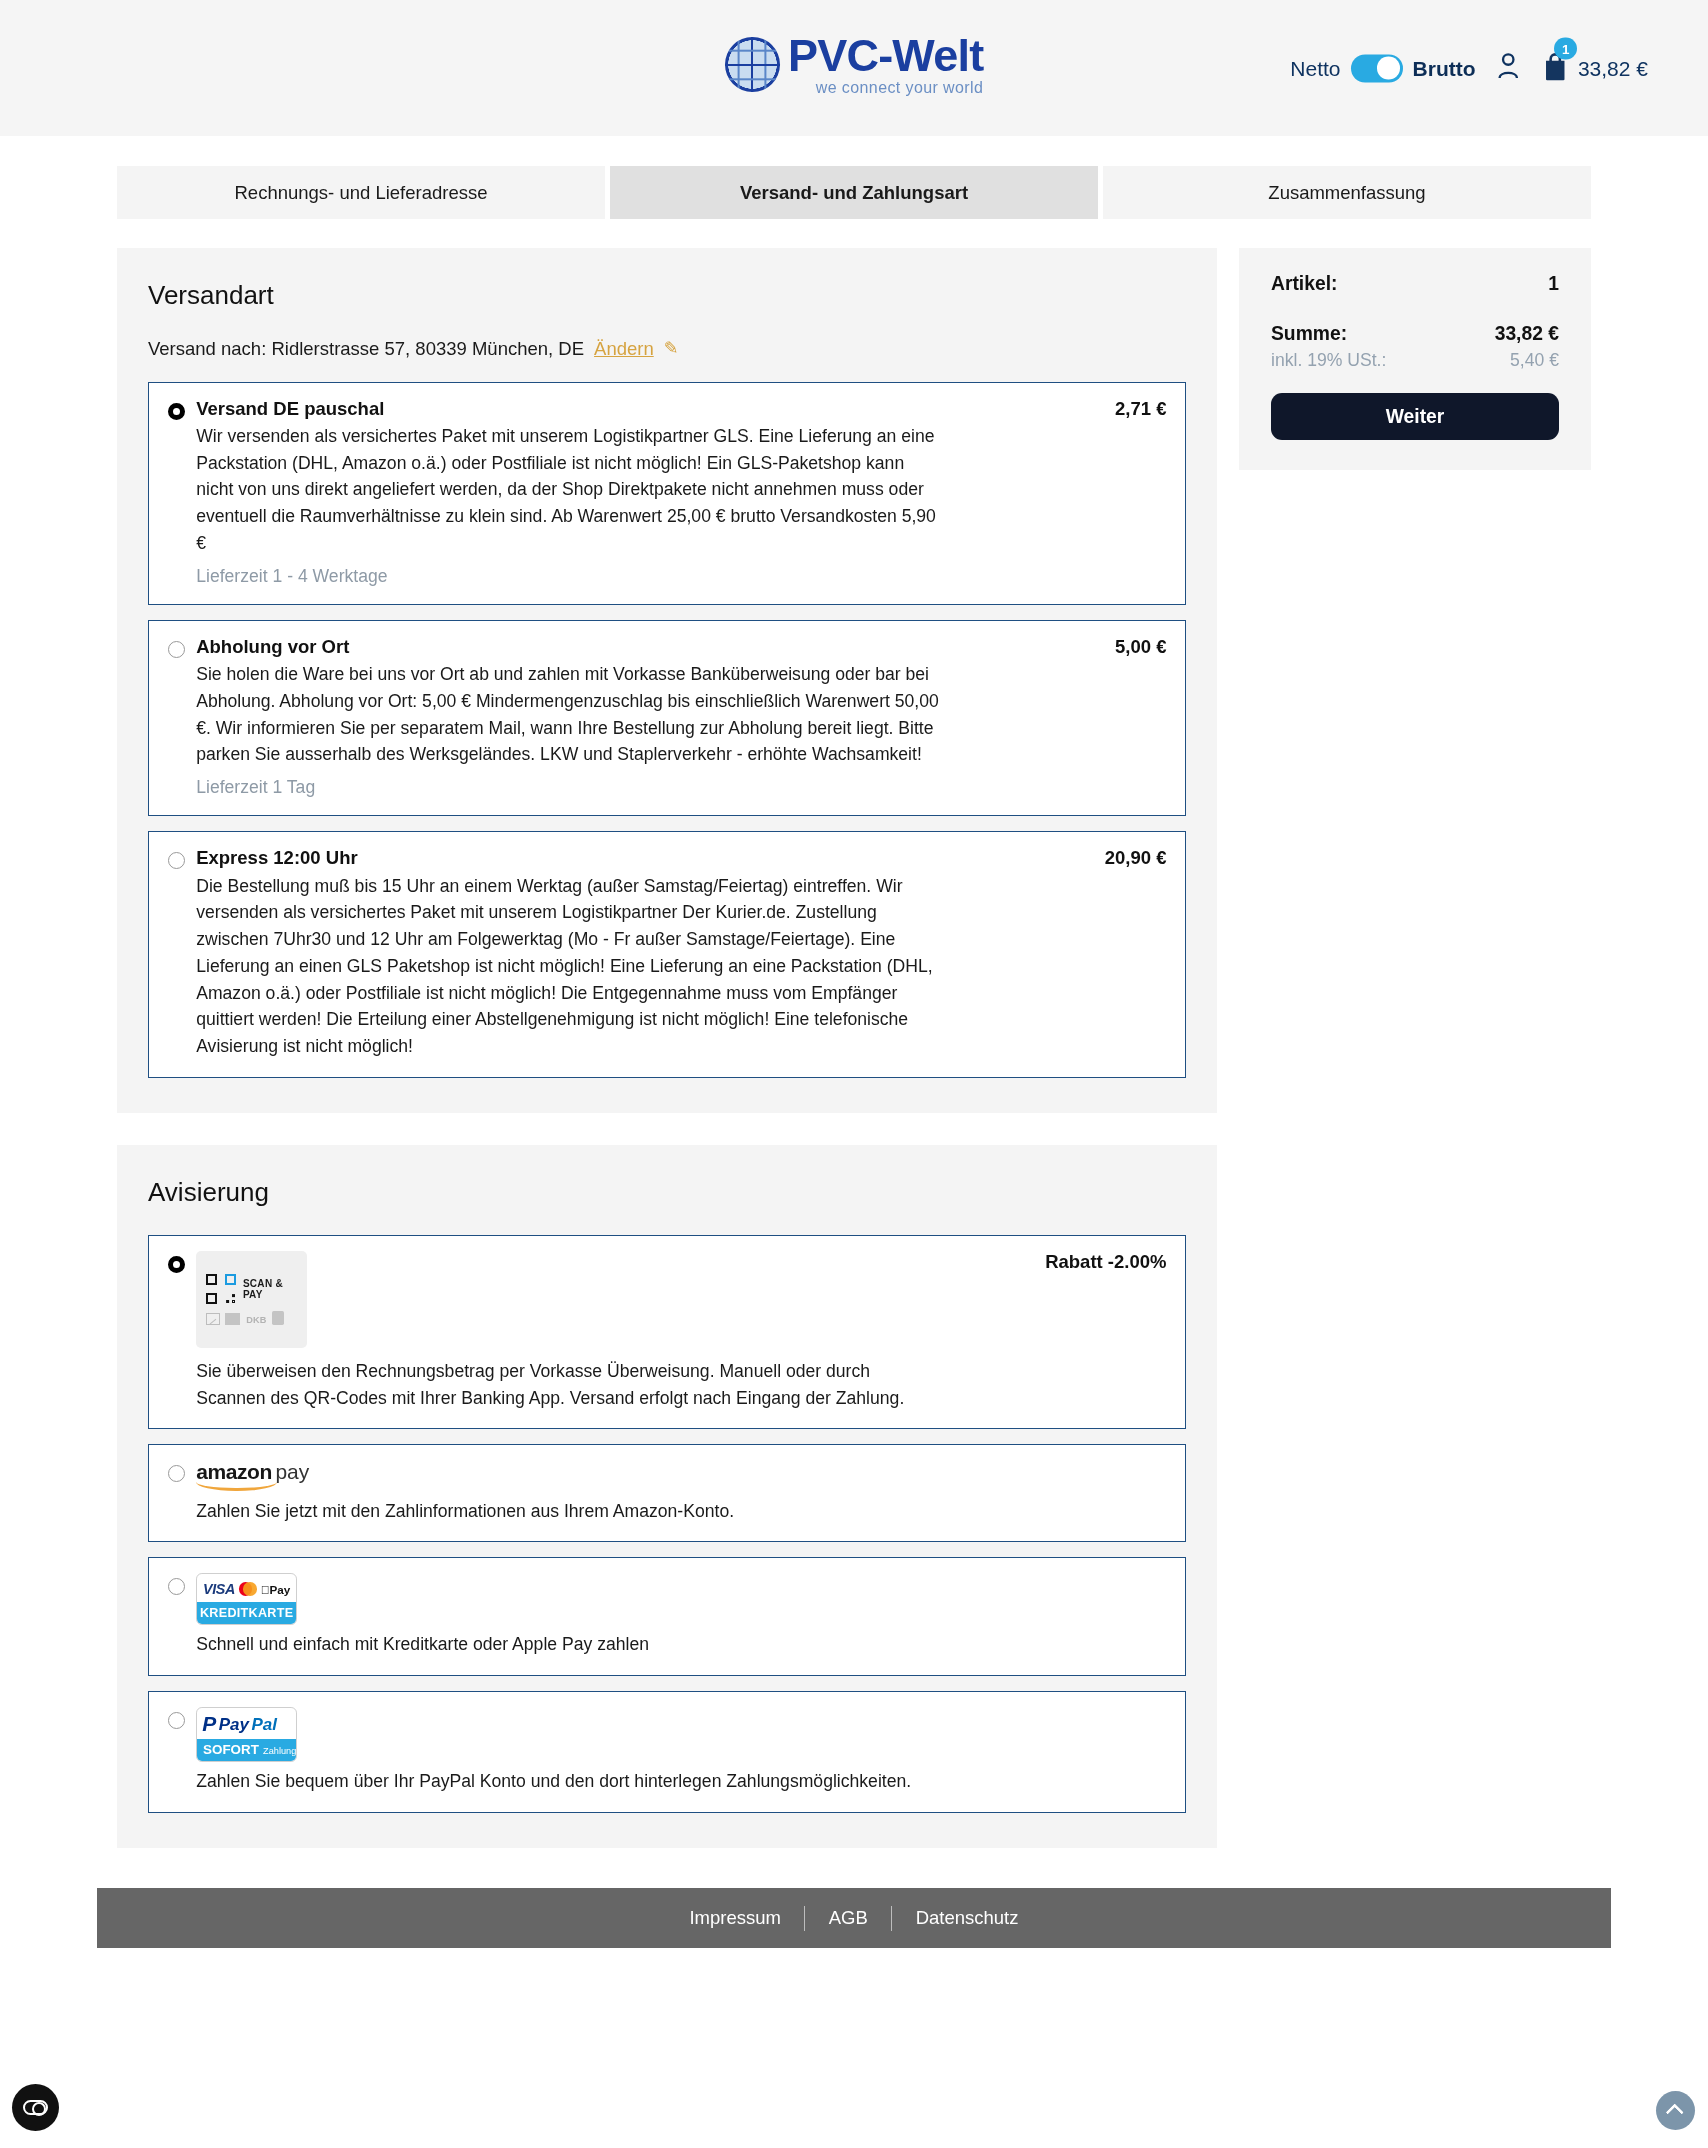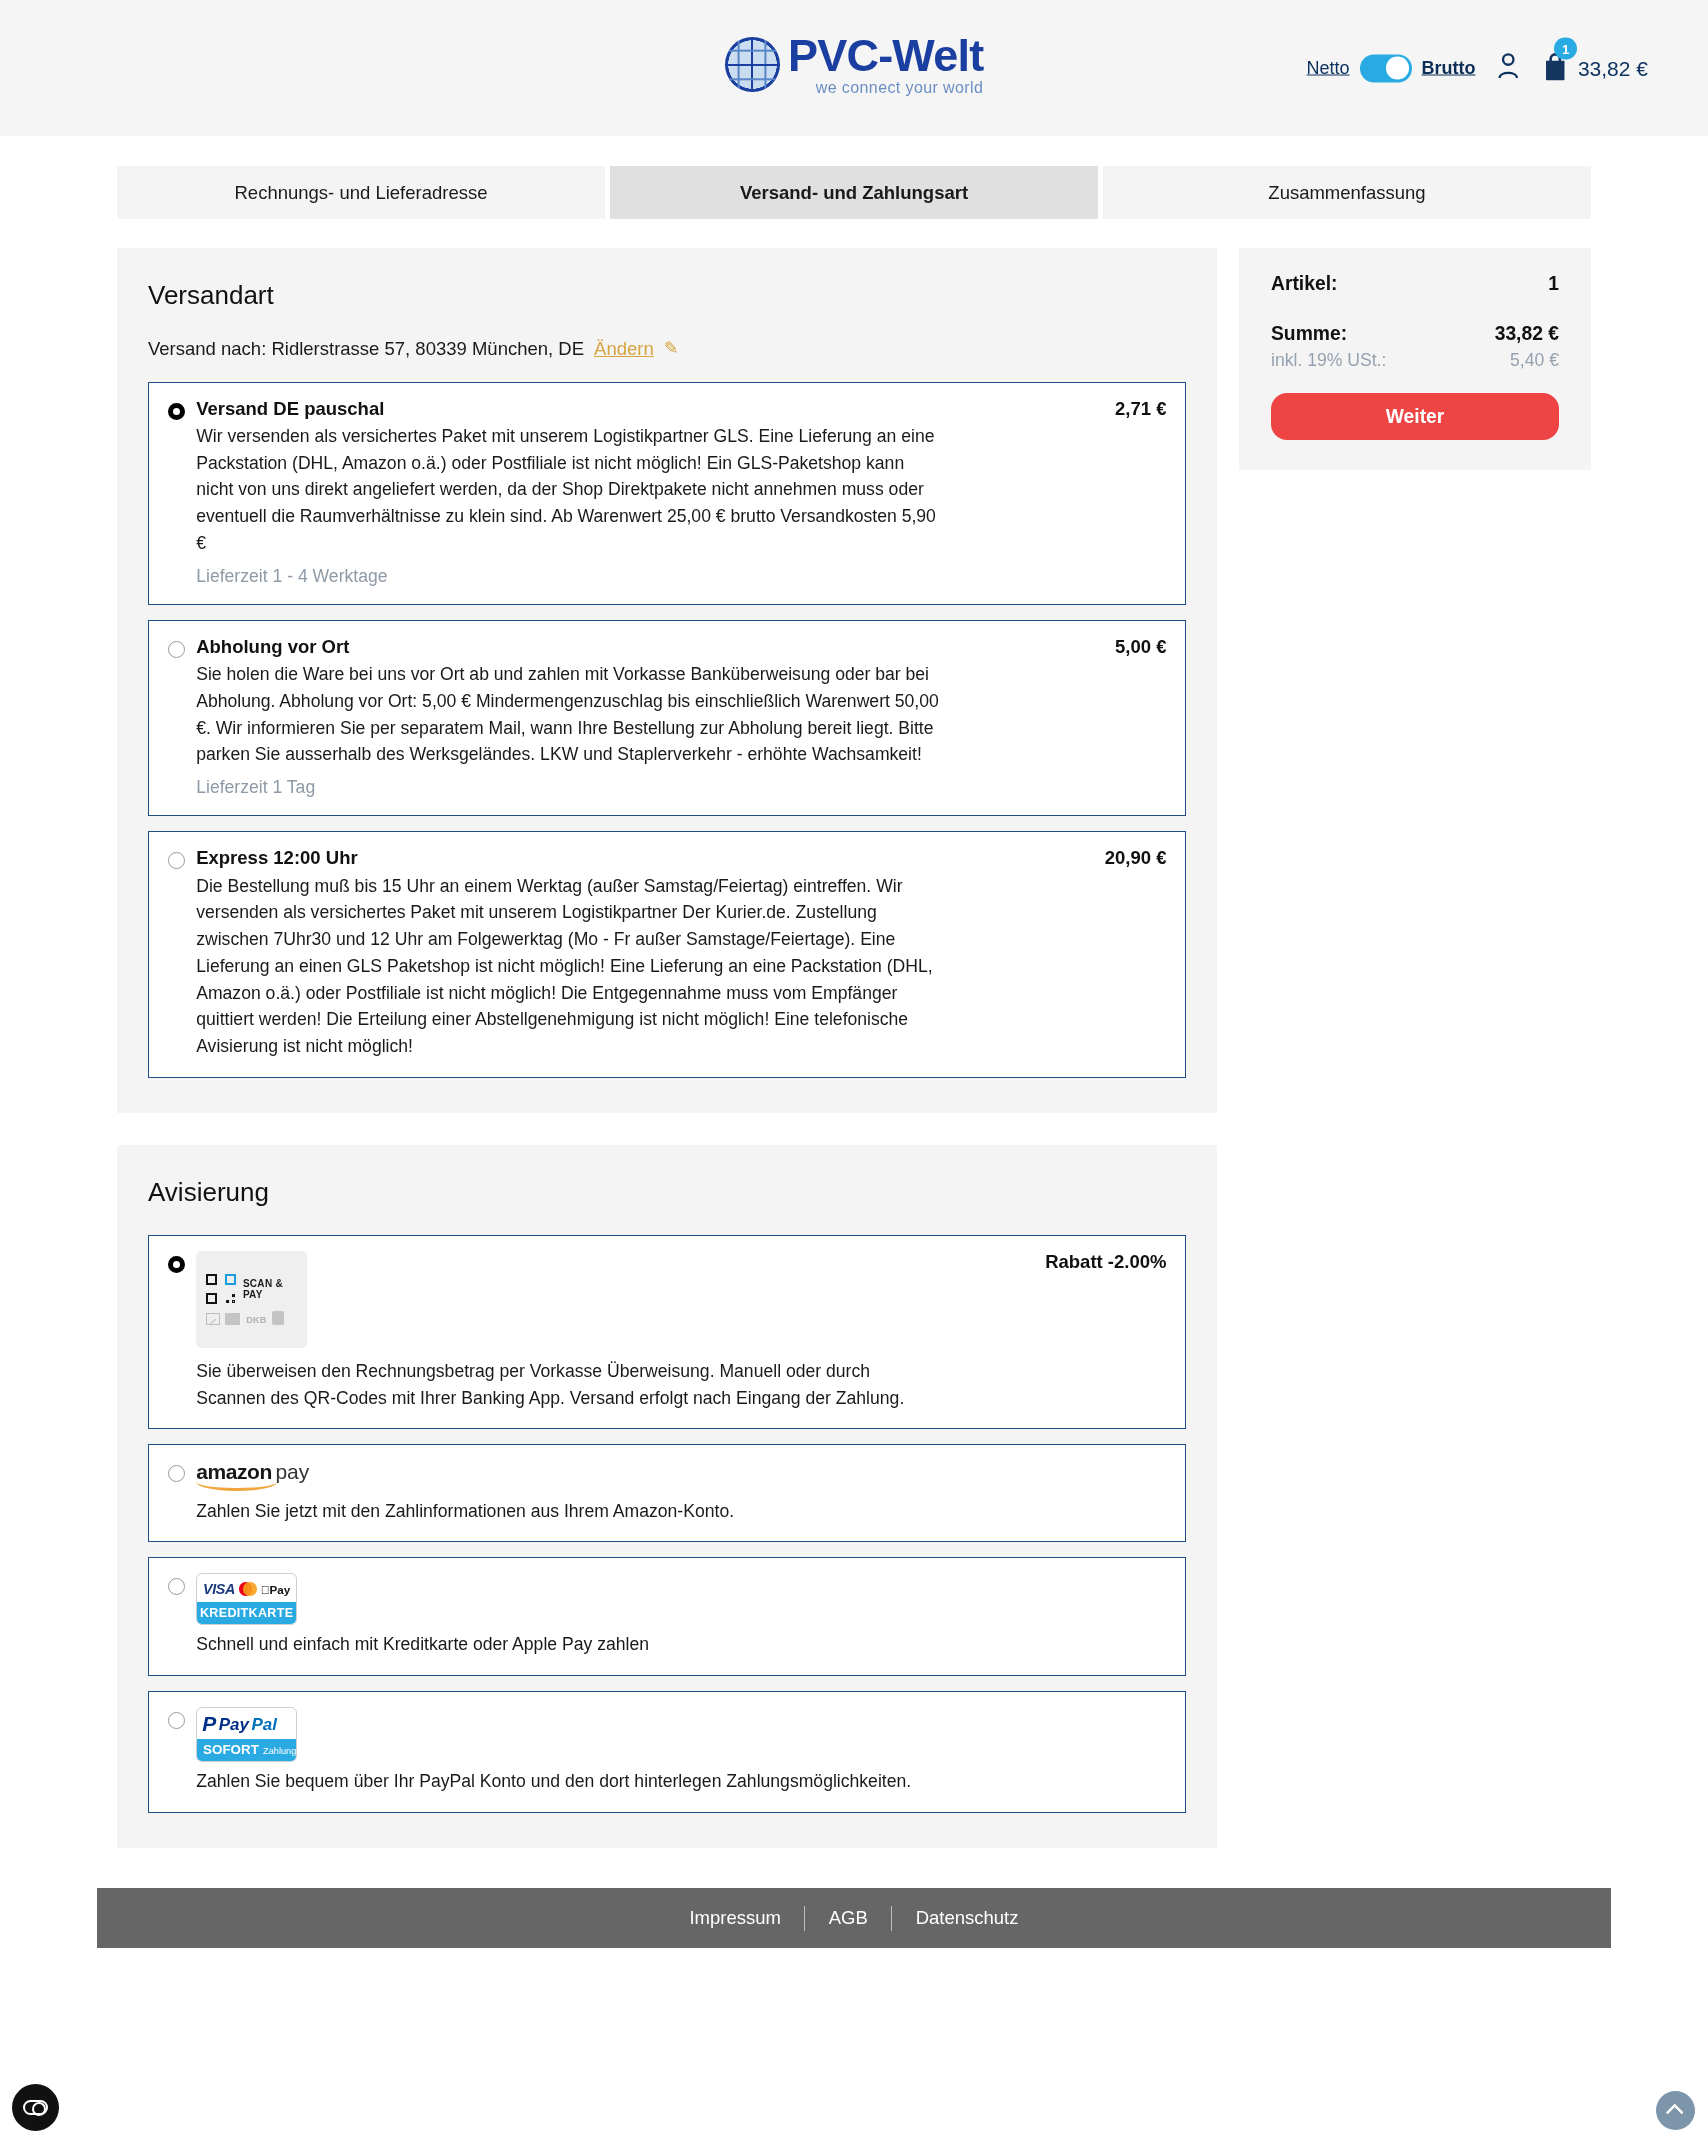--- a/index.html
+++ b/index.html
@@ -76,21 +76,21 @@
   .header-right {
     position: absolute;
     right: 60px;
     top: 50%;
     transform: translateY(-50%);
     display: flex;
     align-items: center;
     gap: 18.5px;
   }
   .netto-brutto { display: flex; align-items: center; gap: 10px; }
-  .nb-label { font-size: 18px; color: #0f3360; font-weight: 500; text-decoration: underline; }
+  .nb-label { font-size: 21px; color: #0f3360; font-weight: 500; }
   .nb-label.active { font-weight: bold; color: #0d2e57; }
   .toggle {
     width: 52px; height: 28px;
     border-radius: 14.3px;
     background: #29aae2;
     position: relative;
     cursor: pointer;
   }
   .toggle-knob {
     position: absolute;
@@ -334,26 +334,26 @@
     display: flex;
     justify-content: space-between;
     font-size: 17.6px;
     color: #94a2b0;
     margin-top: 5px;
   }
   .btn-weiter {
     margin-top: 22.7px;
     width: 100%;
     height: 47px;
-    background: #ef4444;
+    background: #0f172a;
     color: #ffffff;
     font-size: 19.3px;
     font-weight: bold;
     border: none;
-    border-radius: 16px;
+    border-radius: 11px;
     cursor: pointer;
     font-family: "Liberation Sans", sans-serif;
   }
 
   
   .footer {
     margin: 40px 97px 0 97px;
     height: 60px;
     background: #666666;
     display: flex;

